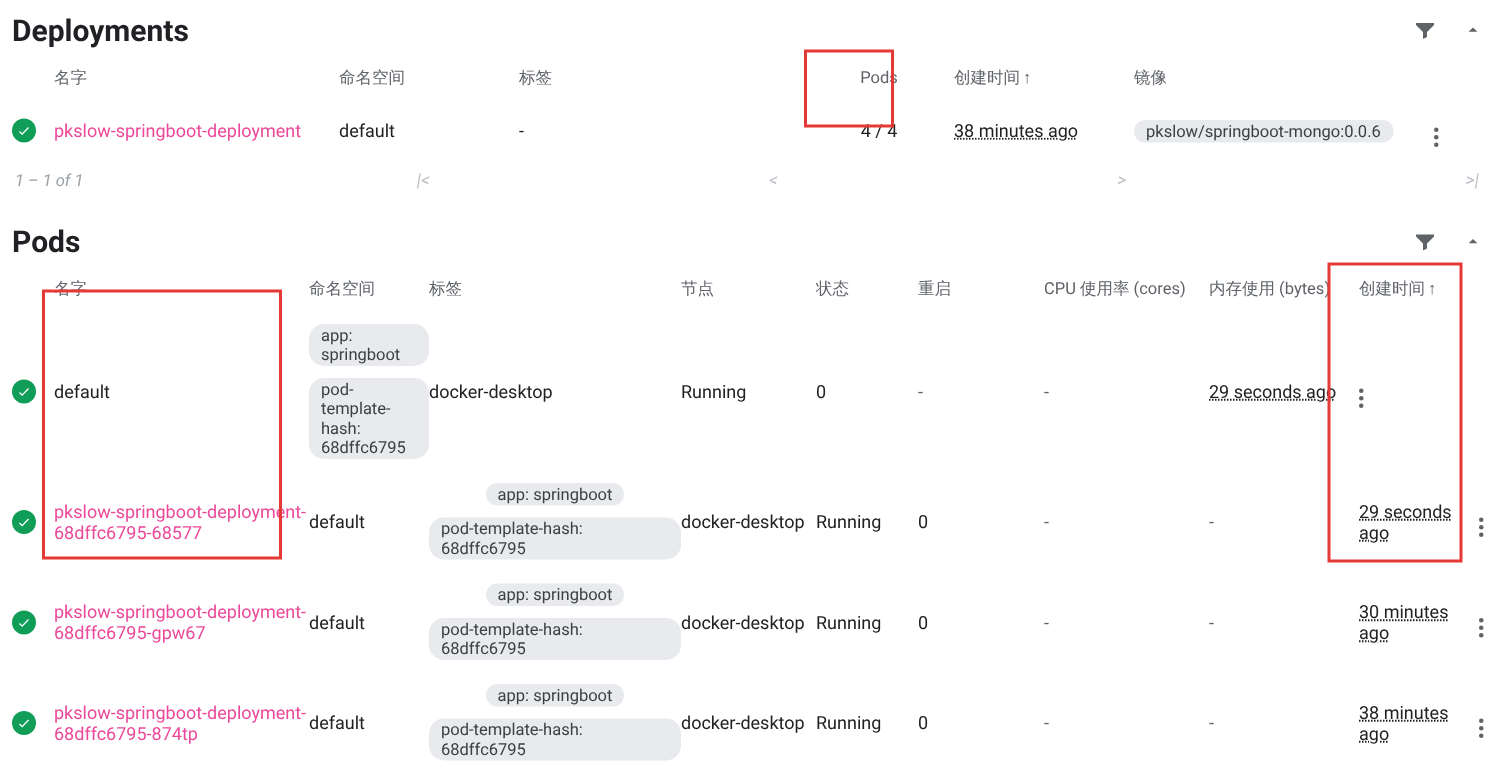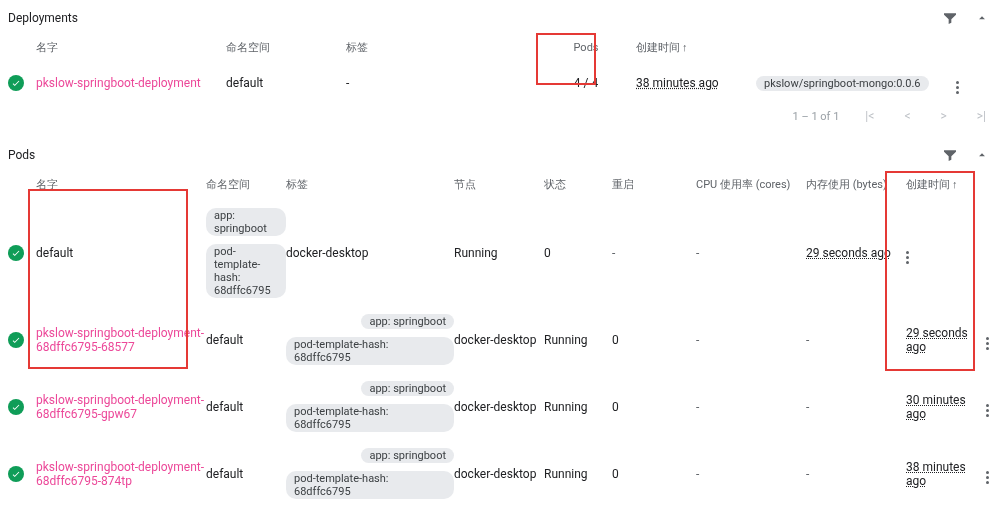--- a/index.html
+++ b/index.html
@@ -11,22 +11,22 @@
       width: 1000px;
     }
     .section { margin-bottom: 8px; }
     .section-header {
       display: flex;
       align-items: center;
       justify-content: space-between;
       padding: 8px 8px 4px 8px;
     }
     .section-title {
-      font-size: 12px;
-      font-weight: 400;
+      font-size: 20px;
+      font-weight: 700;
       color: #202124;
     }
     .section-actions {
       display: flex;
       gap: 12px;
       align-items: center;
     }
     .icon-btn {
       width: 20px;
       height: 20px;
@@ -68,30 +68,31 @@
     .dotted { text-decoration: underline; text-decoration-style: dotted; }
     .chip {
       display: inline-block;
       background: #e8eaed;
       border-radius: 10px;
       padding: 1px 8px;
       margin: 2px 0;
       font-size: 11px;
       color: #3c4043;
     }
-    .chip-stack { display: flex; flex-direction: column; gap: 4px; align-items: flex-end; }
+    .chip-stack { display: flex; flex-direction: column; gap: 4px; align-items: center; }
     .sort-arrow { font-size: 11px; margin-left: 2px; }
     .pager {
       display: flex;
       align-items: center;
-      justify-content: flex-end;
+      justify-content: space-between;
       gap: 22px;
       padding: 6px 10px;
       color: #9aa0a6;
       font-size: 11px;
+      font-style: italic;
     }
     .pager .pg-btn { cursor: pointer; color: #bdc1c6; font-size: 12px; padding: 0 4px; }
     .red-box { border: 2px solid #e53935; position: absolute; pointer-events: none; }
     .rel { position: relative; }
     .more-vert {
       display: inline-flex;
       flex-direction: column;
       gap: 2px;
       align-items: center;
       justify-content: center;
@@ -124,20 +125,21 @@
     </div>
   </div>
   <div class="table">
     <div class="thead deployments-grid">
       <div></div>
       <div>名字</div>
       <div>命名空间</div>
       <div>标签</div>
       <div class="center">Pods</div>
       <div><span>创建时间</span><span class="sort-arrow">↑</span></div>
+      <div>镜像</div>
       <div></div>
     </div>
     <div class="trow deployments-grid">
       <div><span class="status-dot">
             <svg width="10" height="10" viewBox="0 0 24 24" fill="#fff">
               <path d="M9 16.2l-3.5-3.5L4 14.2 9 19 20 8l-1.5-1.5z"></path>
             </svg>
           </span></div>
       <div class="cell"><span class="link">pkslow-springboot-deployment</span></div>
       <div class="cell">default</div>

